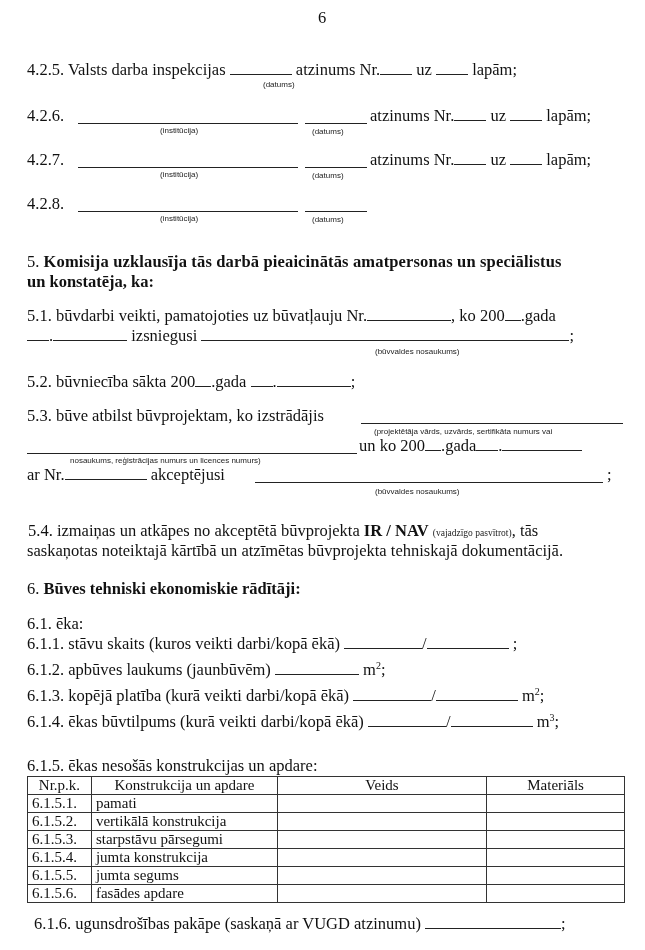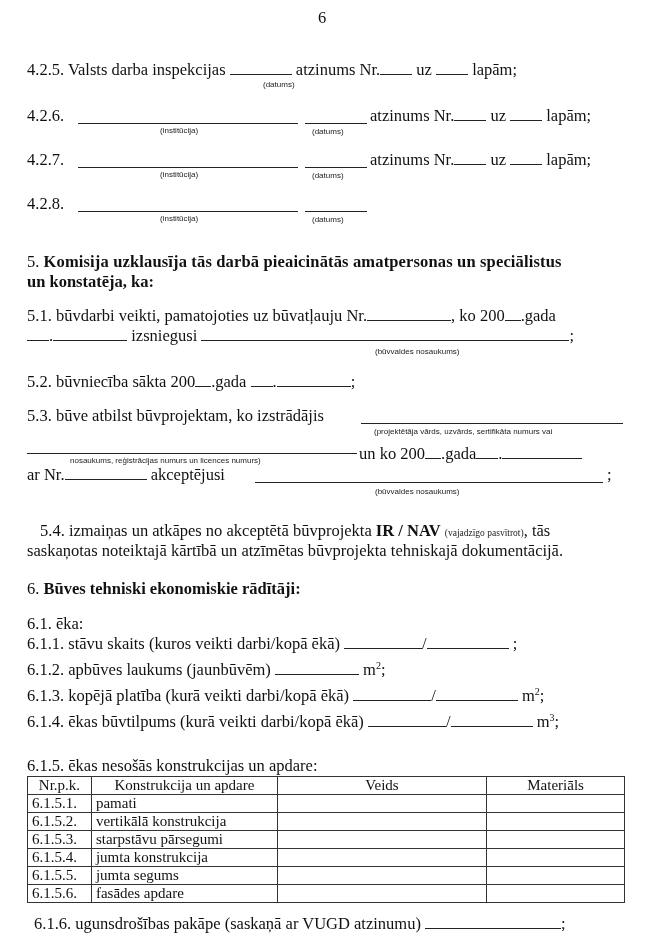--- a/index.html
+++ b/index.html
@@ -104,33 +104,33 @@
     <span>5.2. būvniecība sākta 200</span><span class="blank" style="width:16px;"></span><span>.gada</span>
     <span class="blank" style="width:22px;"></span><span>.</span><span class="blank" style="width:74px;"></span><span>;</span>
   </div>
 
   <div class="abs t" style="left:27px; top:406px;">
     <span>5.3. būve atbilst būvprojektam, ko izstrādājis</span>
   </div>
   <div class="hr" style="left:361px; width:262px; top:423px;"></div>
   <div class="lbl" style="left:374px; top:427px;">(projektētāja vārds, uzvārds, sertifikāta numurs vai</div>
   <div class="hr" style="left:27px; width:330px; top:453px;"></div>
-  <div class="abs t" style="left:359px; top:436px;margin-top:8px;">
+  <div class="abs t" style="left:359px; top:436px;">
     <span>un ko 200</span><span class="blank" style="width:16px;"></span><span>.gada</span><span class="blank" style="width:22px;"></span><span>.</span><span class="blank" style="width:80px;"></span>
   </div>
   <div class="lbl" style="left:70px; top:456px;">nosaukums, reģistrācijas numurs un licences numurs)</div>
   <div class="abs t" style="left:27px; top:465px;">
     <span>ar Nr.</span><span class="blank" style="width:82px;"></span>
     <span>akceptējusi</span>
   </div>
   <div class="hr" style="left:255px; width:348px; top:482px;"></div>
   <div class="abs t" style="left:607px; top:465px;">;</div>
   <div class="lbl" style="left:375px; top:487px;">(būvvaldes nosaukums)</div>
 
-  <div class="abs t" style="left:40px; top:521px;">
+  <div class="abs t" style="left:28px; top:521px;">
     <span>5.4. izmaiņas un atkāpes no akceptētā būvprojekta</span>
     <span class="bold">IR / NAV</span>
     <span class="tiny" style="font-family:'Liberation Serif', serif; font-size:9.5px;">(vajadzīgo pasvītrot)</span><span>, tās</span>
   </div>
   <div class="abs t" style="left:27px; top:541px;">saskaņotas noteiktajā kārtībā un atzīmētas būvprojekta tehniskajā dokumentācijā.</div>
 
   <div class="abs t" style="left:27px; top:579px;">
     <span>6.</span>
     <span class="bold">Būves tehniski ekonomiskie rādītāji:</span>
   </div>

